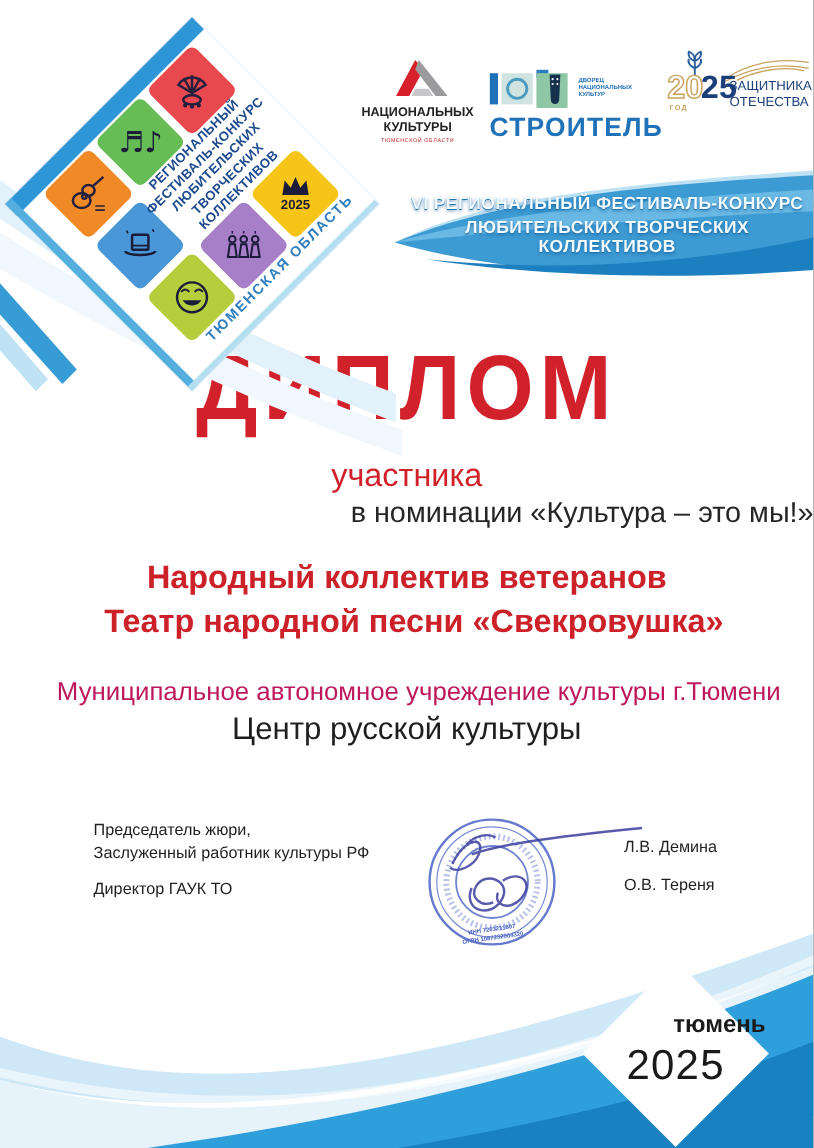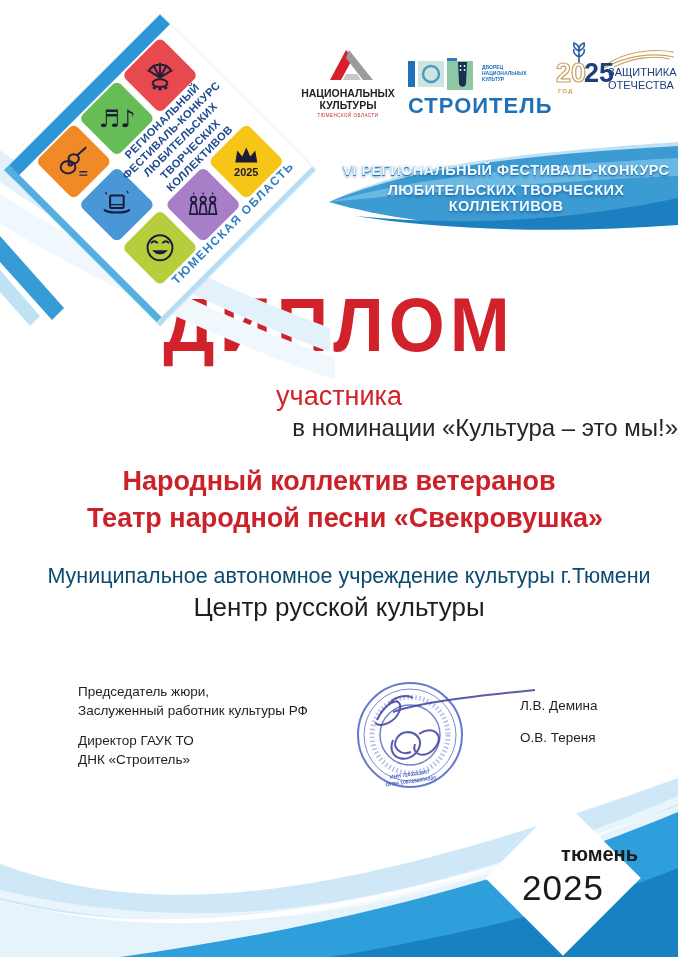--- a/index.html
+++ b/index.html
@@ -65,21 +65,21 @@
     text-shadow:0 1px 0 #2277b4,0 2px 3px rgba(20,90,150,.65);}
   .bl1{top:162px;} .bl2{top:182px;}
 
   
   .title-main{top:283px;font-size:72px;font-weight:700;color:#d1222b;
     letter-spacing:5px;transform:scaleY(1.06);}
   .title-sub{top:381px;font-size:27px;font-weight:400;color:#d1222b;}
   .nomination{top:414px;font-size:24px;color:#262626;text-align:right;}
   .rec1{top:466px;font-size:27px;font-weight:700;color:#cc2129;}
   .rec2{top:503px;font-size:27px;font-weight:700;color:#cc2129;padding-left:12px;}
-  .org1{top:564px;font-size:21.5px;color:#0c4a6e;margin-left:20px;}
+  .org1{top:564px;font-size:21.5px;color:#be185d;margin-left:20px;}
   .org2{top:592px;font-size:26px;color:#1f1f1f;}
 
   
   .sig-left{left:78px;top:682px;font-size:13.5px;line-height:19px;color:#1f1f1f;}
   .sig-left .gap{height:11px;}
   .sig-names{left:520px;top:698px;font-size:13.5px;color:#1f1f1f;}
   .sig-names .n2{margin-top:17px;}
   .stamp-svg{left:335px;top:660px;z-index:2;}
 
   
@@ -254,21 +254,20 @@
   <div class="abs ctr rec1">Народный коллектив ветеранов</div>
   <div class="abs ctr rec2">Театр народной песни «Свекровушка»</div>
   <div class="abs ctr org1">Муниципальное автономное учреждение культуры г.Тюмени</div>
   <div class="abs ctr org2">Центр русской культуры</div>
 
   <div class="abs sig-left">
     <div>Председатель жюри,</div>
     <div>Заслуженный работник культуры РФ</div>
     <div class="gap"></div>
     <div>Директор ГАУК ТО</div>
-    <div>ДНК «Строитель»</div>
   </div>
   <div class="abs sig-names">
     <div class="n1">Л.В. Демина</div>
     <div class="n2">О.В. Тереня</div>
   </div>
 
   <svg class="abs stamp-svg" width="210" height="150" viewBox="0 0 210 150">
     <g stroke="#4a63c4" fill="none">
       <circle cx="75" cy="75" r="52" stroke-width="2" opacity="0.85"></circle>
       <circle cx="75" cy="75" r="46" stroke-width="1" opacity="0.75"></circle>

